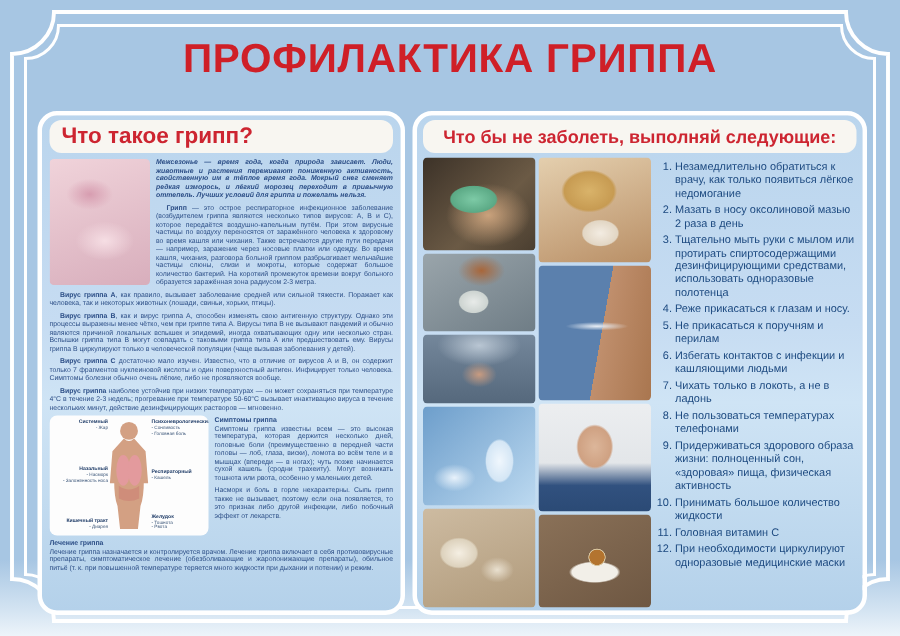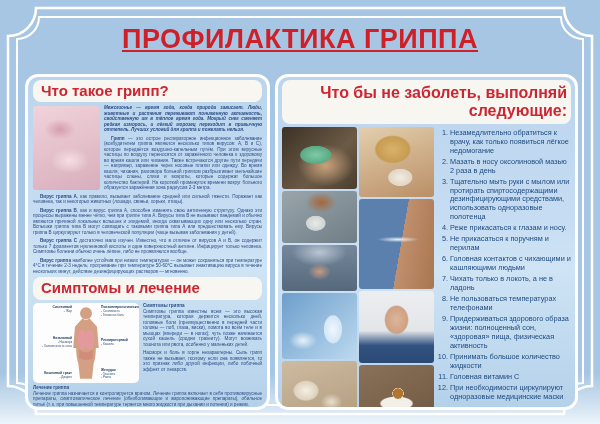--- a/index.html
+++ b/index.html
@@ -7,36 +7,35 @@
   body {
     font-family:"Liberation Sans", sans-serif;
     background:linear-gradient(180deg,#a7c6e3 0%,#a7c6e3 88%,#d4e4f2 96%,#edf4fa 100%);
     position:relative; overflow:hidden;
   }
   .frame { position:absolute; left:0; top:0; pointer-events:none; }
   .title {
     position:absolute; top:24px; left:0; width:100%;
     text-align:center; color:#cf1f27; font-size:27px; font-weight:bold;
     letter-spacing:.5px;
-    text-decoration:underline;
   }
   .panel {
     position:absolute; top:74px; height:336px;
     border:3px solid #ffffff; border-radius:13px;
     background:linear-gradient(180deg,#bad5ed 0%,#c6dcf2 42%,#cfe4f5 58%,#b4d1ea 100%);
     overflow:hidden;
   }
   .left-panel { left:25px; width:245px; padding:3px 5px 4px 5px; }
   .right-panel { left:275px; width:303px; padding:3px 4px 4px 4px; }
   .pill {
     background:#f8f6f1; border-radius:8px; padding:2px 8px 3px 8px;
     color:#cd2531; font-weight:bold; margin-bottom:3px;
   }
   .pill-lg { font-size:15px; }
-  .pill-right { font-size:16px; text-align:right; padding:4px 4px; }
+  .pill-right { font-size:12px; text-align:center; padding:4px 4px; }
   .panel-body { font-size:4.6px; line-height:1.2; color:#2c4e86; text-align:justify; overflow:hidden; }
   .photo { border-radius:3px; }
   .photo-mother {
     float:left; width:67px; height:84px; margin:1px 4px 2px 0;
     background:
       radial-gradient(ellipse 30px 20px at 55% 65%, #f6dee4 0%, rgba(246,222,228,0) 65%),
       radial-gradient(ellipse 24px 16px at 40% 28%, #d79db0 0%, rgba(215,157,176,0) 65%),
       linear-gradient(160deg,#f0d3da,#d8aebc);
   }
   .intro { font-style:italic; font-weight:bold; margin-bottom:3px; }
@@ -115,23 +114,20 @@
     </div>
     <div class="panel-body">
       <div class="photo photo-mother"></div>
       <p class="intro">Межсезонье — время года, когда природа зависает. Люди, животные и растения переживают пониженную активность, свойственную им в тёплое время года. Мокрый снег сменяет редкая изморось, и лёгкий морозец переходит в привычную оттепель. Лучших условий для гриппа и пожелать нельзя.</p>
       <p class="para"><b>Грипп</b><span> — это острое респираторное инфекционное заболевание (возбудителем гриппа являются несколько типов вирусов: А, В и С), которое передаётся воздушно-капельным путём. При этом вирусные частицы по воздуху переносятся от заражённого человека к здоровому во время кашля или чихания. Также встречаются другие пути передачи — например, заражение через носовые платки или одежду. Во время кашля, чихания, разговора больной гриппом разбрызгивает мельчайшие частицы слюны, слизи и мокроты, которые содержат большое количество бактерий. На короткий промежуток времени вокруг больного образуется заражённая зона радиусом 2-3 метра.</span></p>
       <p class="para"><b>Вирус гриппа А</b><span>, как правило, вызывает заболевание средней или сильной тяжести. Поражает как человека, так и некоторых животных (лошади, свиньи, хорьки, птицы).</span></p>
       <p class="para"><b>Вирус гриппа В</b><span>, как и вирус гриппа А, способен изменять свою антигенную структуру. Однако эти процессы выражены менее чётко, чем при гриппе типа А. Вирусы типа В не вызывают пандемий и обычно являются причиной локальных вспышек и эпидемий, иногда охватывающих одну или несколько стран. Вспышки гриппа типа В могут совпадать с таковыми гриппа типа А или предшествовать ему. Вирусы гриппа В циркулируют только в человеческой популяции (чаще вызывая заболевания у детей).</span></p>
       <p class="para"><b>Вирус гриппа С</b><span> достаточно мало изучен. Известно, что в отличие от вирусов А и В, он содержит только 7 фрагментов нуклеиновой кислоты и один поверхностный антиген. Инфицирует только человека. Симптомы болезни обычно очень лёгкие, либо не проявляются вообще.</span></p>
       <p class="para"><b>Вирус гриппа</b><span> наиболее устойчив при низких температурах — он может сохраняться при температуре 4°С в течение 2-3 недель; прогревание при температуре 50-60°С вызывает инактивацию вируса в течение нескольких минут, действие дезинфицирующих растворов — мгновенно.</span></p>
 
-      <div class="pill pill-lg">
-        <span>Симптомы и лечение</span>
-      </div>
 
       <div class="symptoms-row">
         <div class="diagram">
           <svg class="human-svg" width="34" height="76" viewBox="0 0 40 88">
             <circle cx="20" cy="9" r="7" fill="#d3a083"></circle>
             <path d="M16 15 Q20 19 24 15 L33 25 L35 50 L31 50 L31 30 Q33 58 29 68 L27 86 L13 86 L11 68 Q7 58 9 30 L9 50 L5 50 L7 25 Z" fill="#d3a083"></path>
             <ellipse cx="15.5" cy="40" rx="5.5" ry="12" fill="#e39a9d"></ellipse>
             <ellipse cx="24.5" cy="40" rx="5.5" ry="12" fill="#e39a9d"></ellipse>
             <path d="M12 52 Q20 58 28 52 L28 62 Q20 66 12 62 Z" fill="#cf8d7a"></path>
           </svg>
@@ -203,21 +199,21 @@
           <div class="photo ph-nose"></div>
           <div class="photo ph-tea"></div>
         </div>
       </div>
       <ol class="plist">
         <li>Незамедлительно обратиться к врачу, как только появиться лёгкое недомогание</li>
         <li>Мазать в носу оксолиновой мазью 2 раза в день</li>
         <li>Тщательно мыть руки с мылом или протирать спиртосодержащими дезинфицирующими средствами, использовать одноразовые полотенца</li>
         <li>Реже прикасаться к глазам и носу.</li>
         <li>Не прикасаться к поручням и перилам</li>
-        <li>Головная контактов с чихающими и кашляющими людьми</li>
+        <li>Избегать контактов с инфекции и кашляющими людьми</li>
         <li>Чихать только в локоть, а не в ладонь</li>
         <li>Не пользоваться температурах телефонами</li>
         <li>Придерживаться здорового образа жизни: полноценный сон, «здоровая» пища, физическая активность</li>
         <li>Принимать большое количество жидкости</li>
         <li>Головная витамин С</li>
         <li>При необходимости циркулируют одноразовые медицинские маски</li>
       </ol>
     </div>
   </section>
 

